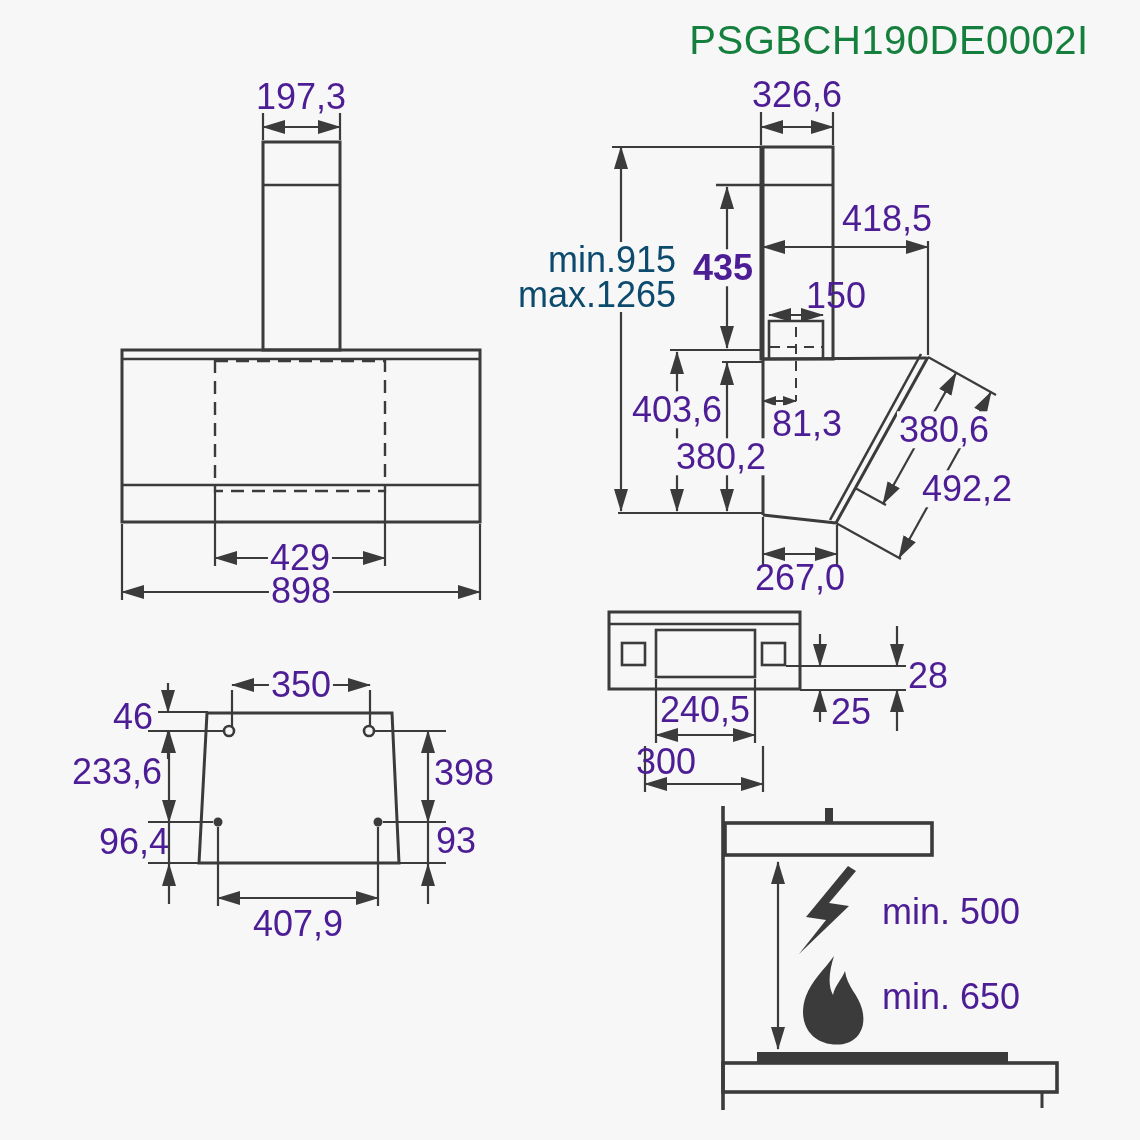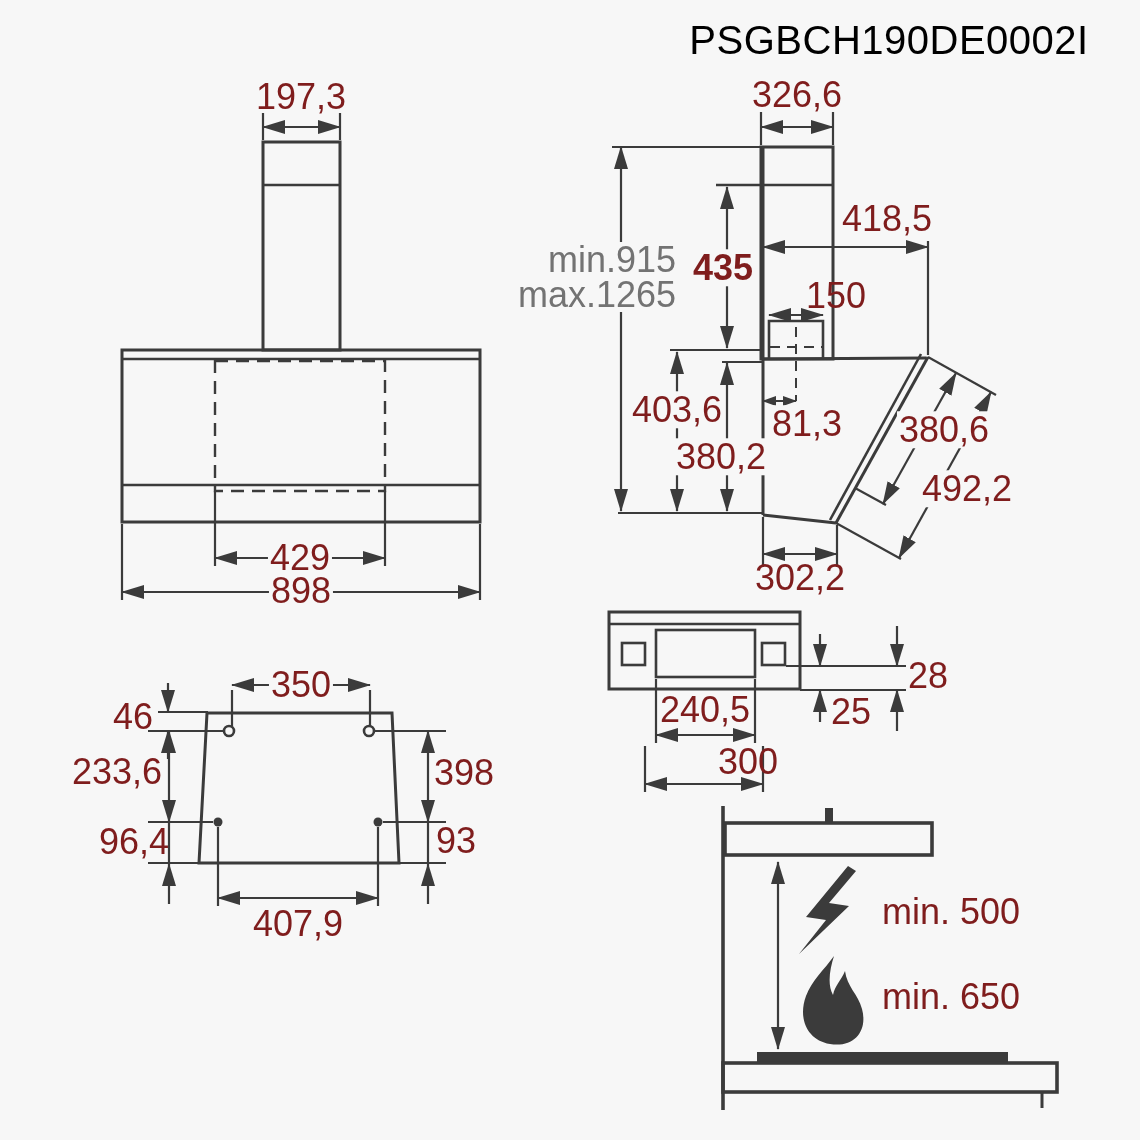--- a/index.html
+++ b/index.html
@@ -13,32 +13,32 @@
   .main{fill:none;stroke:#3b3b3b;stroke-width:3;}
   .thick{fill:none;stroke:#3b3b3b;stroke-width:3.6;}
   .mid{fill:none;stroke:#3b3b3b;stroke-width:2.6;}
   .ext{fill:none;stroke:#3b3b3b;stroke-width:2.2;}
   .dim{fill:none;stroke:#3b3b3b;stroke-width:2.2;}
   .dash{fill:none;stroke:#3b3b3b;stroke-width:2.4;stroke-dasharray:13 8;}
   .dash2{fill:none;stroke:#3b3b3b;stroke-width:2;stroke-dasharray:10 7;}
   .solid{fill:#3b3b3b;stroke:none;}
   
   .lbl{
-    position:absolute;font-size:36px;color:#7f1d1d;line-height:1.04;
+    position:absolute;font-size:36px;color:#4c1d95;line-height:1.04;
     white-space:nowrap;transform:translate(-50%,-50%);
     background:#f7f7f7;padding:0 2px;
   }
   .nobg{background:transparent;padding:0;}
   .title{
-    position:absolute;font-size:40px;color:#000000;white-space:nowrap;
+    position:absolute;font-size:40px;color:#15803d;white-space:nowrap;
     transform:translate(-50%,-50%);letter-spacing:0.5px;
   }
   .hblock{
     position:absolute;left:498px;top:242px;width:178px;text-align:right;
-    font-size:36px;color:#737373;line-height:35px;background:#f7f7f7;
+    font-size:36px;color:#0c4a6e;line-height:35px;background:#f7f7f7;
   }
 </style>
 </head>
 <body>
 
 <div class="stage">
 
   <svg width="1140" height="1140" viewBox="0 0 1140 1140">
     <defs>
       <marker id="aE" markerUnits="userSpaceOnUse" markerWidth="25" markerHeight="16" refX="22" refY="7" orient="auto">
@@ -183,24 +183,24 @@
     <div>max.1265</div>
   </div>
   <div class="lbl" style="left:723px;top:268px;font-weight:bold;">435</div>
   <div class="lbl nobg" style="left:887px;top:219px;text-align:center;">418,5</div>
   <div class="lbl nobg" style="left:797px;top:296px;margin-left:39px;">150</div>
   <div class="lbl" style="left:677px;top:410px;">403,6</div>
   <div class="lbl" style="left:721px;top:457px;">380,2</div>
   <div class="lbl" style="left:807px;top:424px;">81,3</div>
   <div class="lbl" style="left:944px;top:430px;">380,6</div>
   <div class="lbl" style="left:967px;top:489px;">492,2</div>
-  <div class="lbl nobg" style="left:800px;top:578px;">302,2</div>
+  <div class="lbl nobg" style="left:800px;top:578px;">267,0</div>
 
   <div class="lbl nobg" style="left:705px;top:710px;">240,5</div>
-  <div class="lbl nobg" style="left:748px;top:762px;">300</div>
+  <div class="lbl nobg" style="left:666px;top:762px;">300</div>
   <div class="lbl nobg" style="left:928px;top:676px;">28</div>
   <div class="lbl nobg" style="left:851px;top:712px;">25</div>
 
   <div class="lbl" style="left:301px;top:685px;">350</div>
   <div class="lbl nobg" style="left:133px;top:717px;">46</div>
   <div class="lbl nobg" style="left:117px;top:772px;">233,6</div>
   <div class="lbl nobg" style="left:464px;top:773px;">398</div>
   <div class="lbl nobg" style="left:134px;top:842px;">96,4</div>
   <div class="lbl nobg" style="left:456px;top:841px;">93</div>
   <div class="lbl nobg" style="left:298px;top:924px;">407,9</div>

